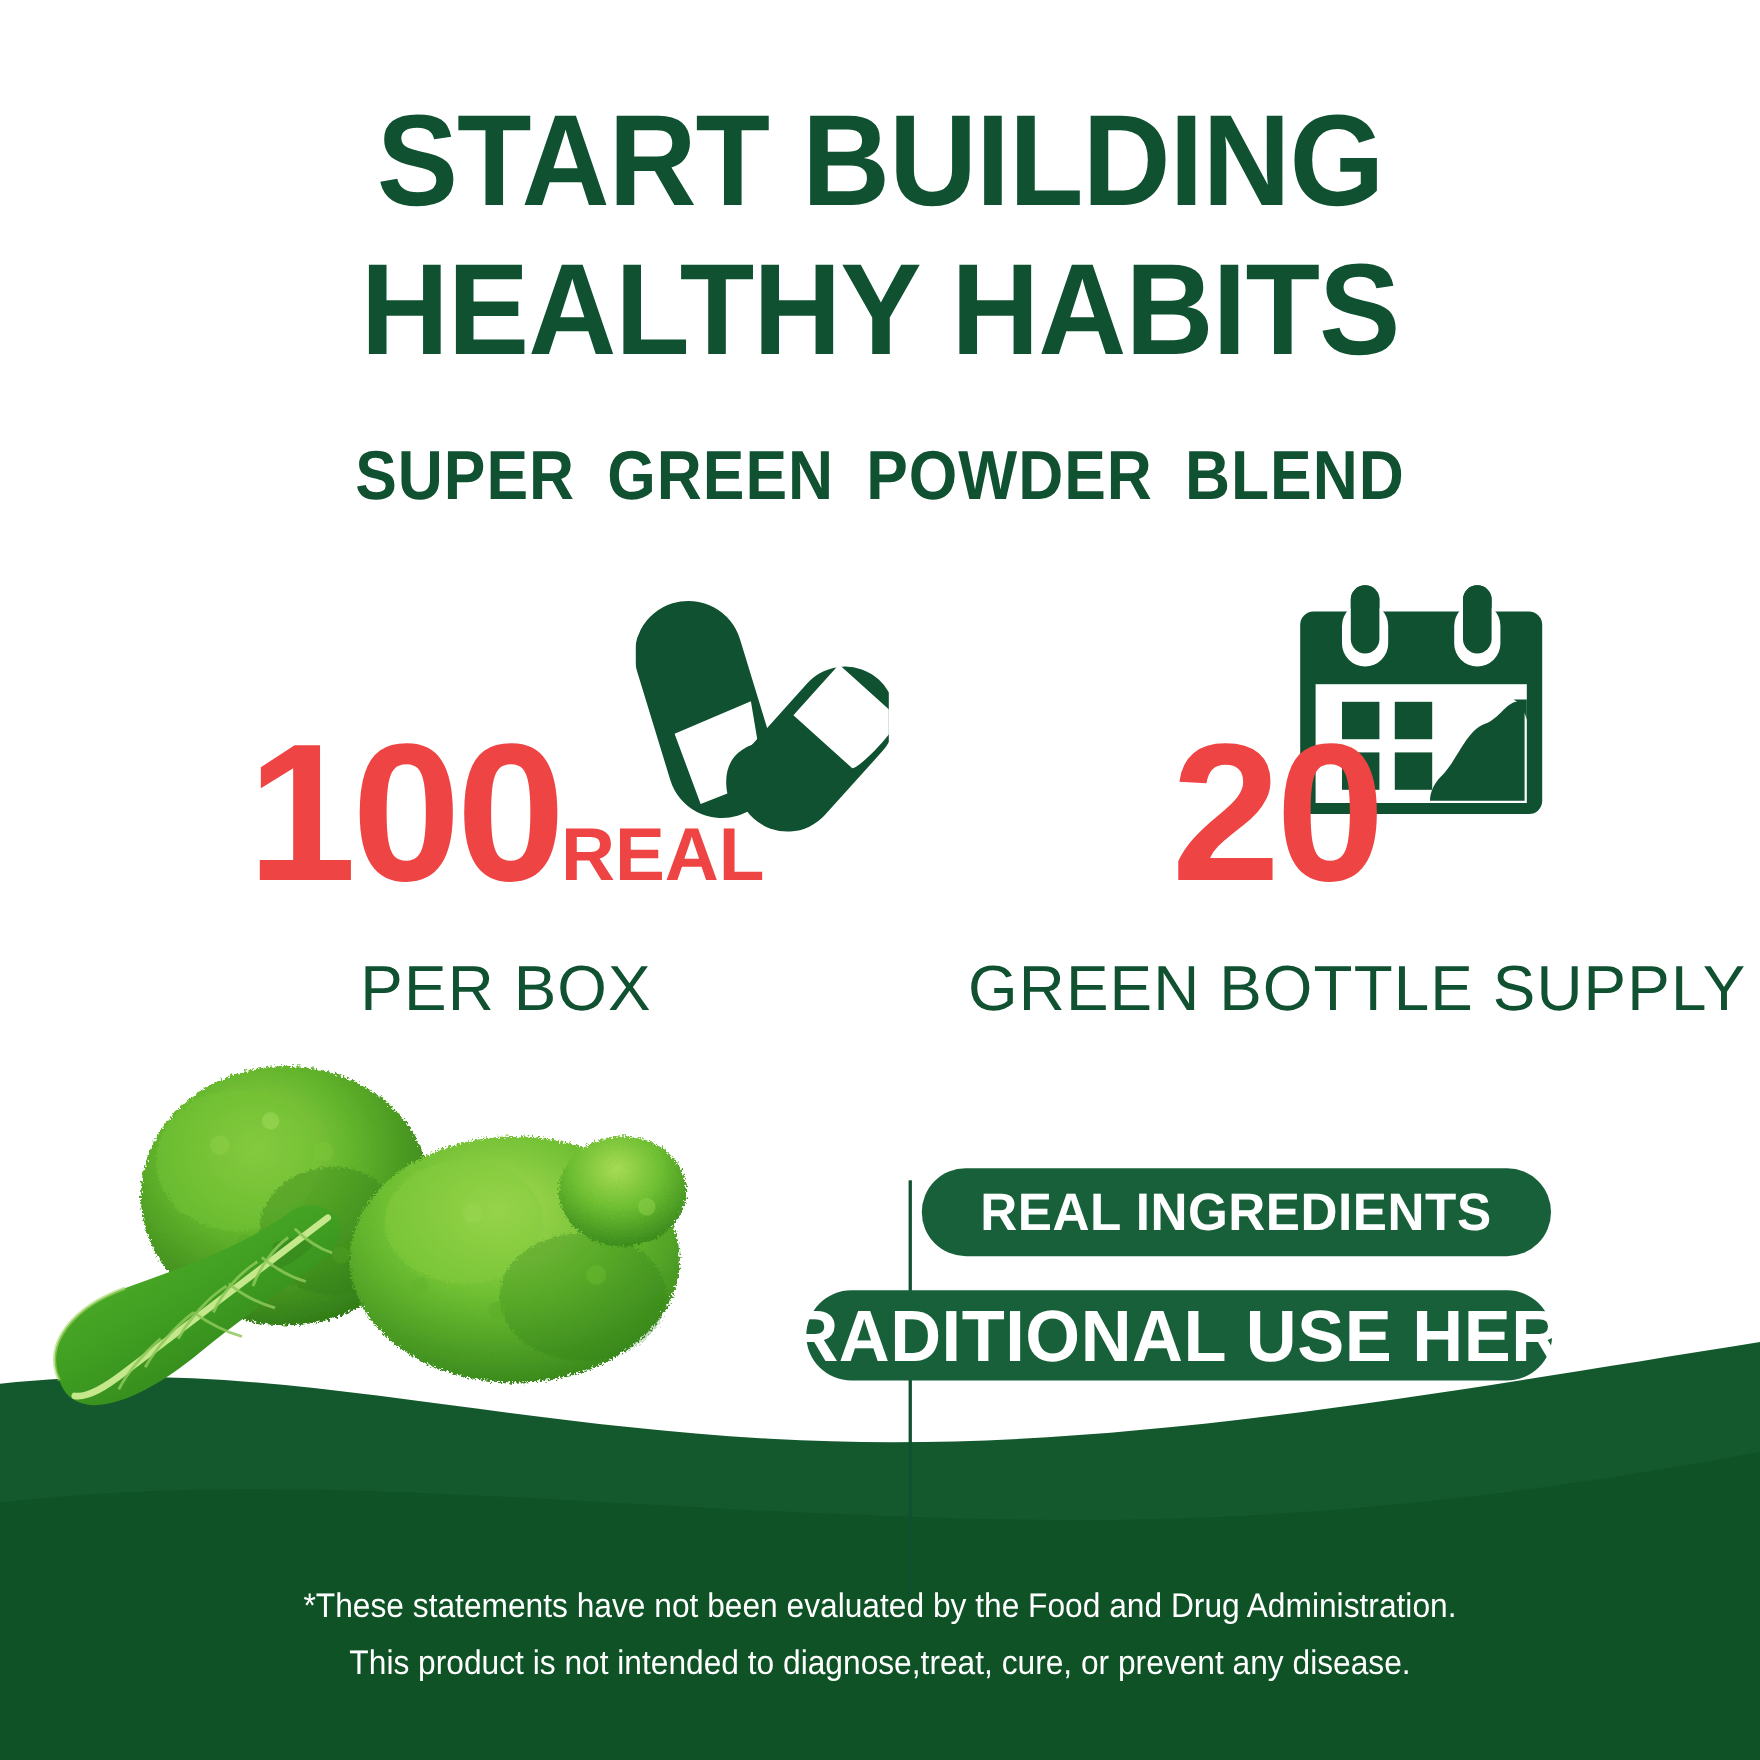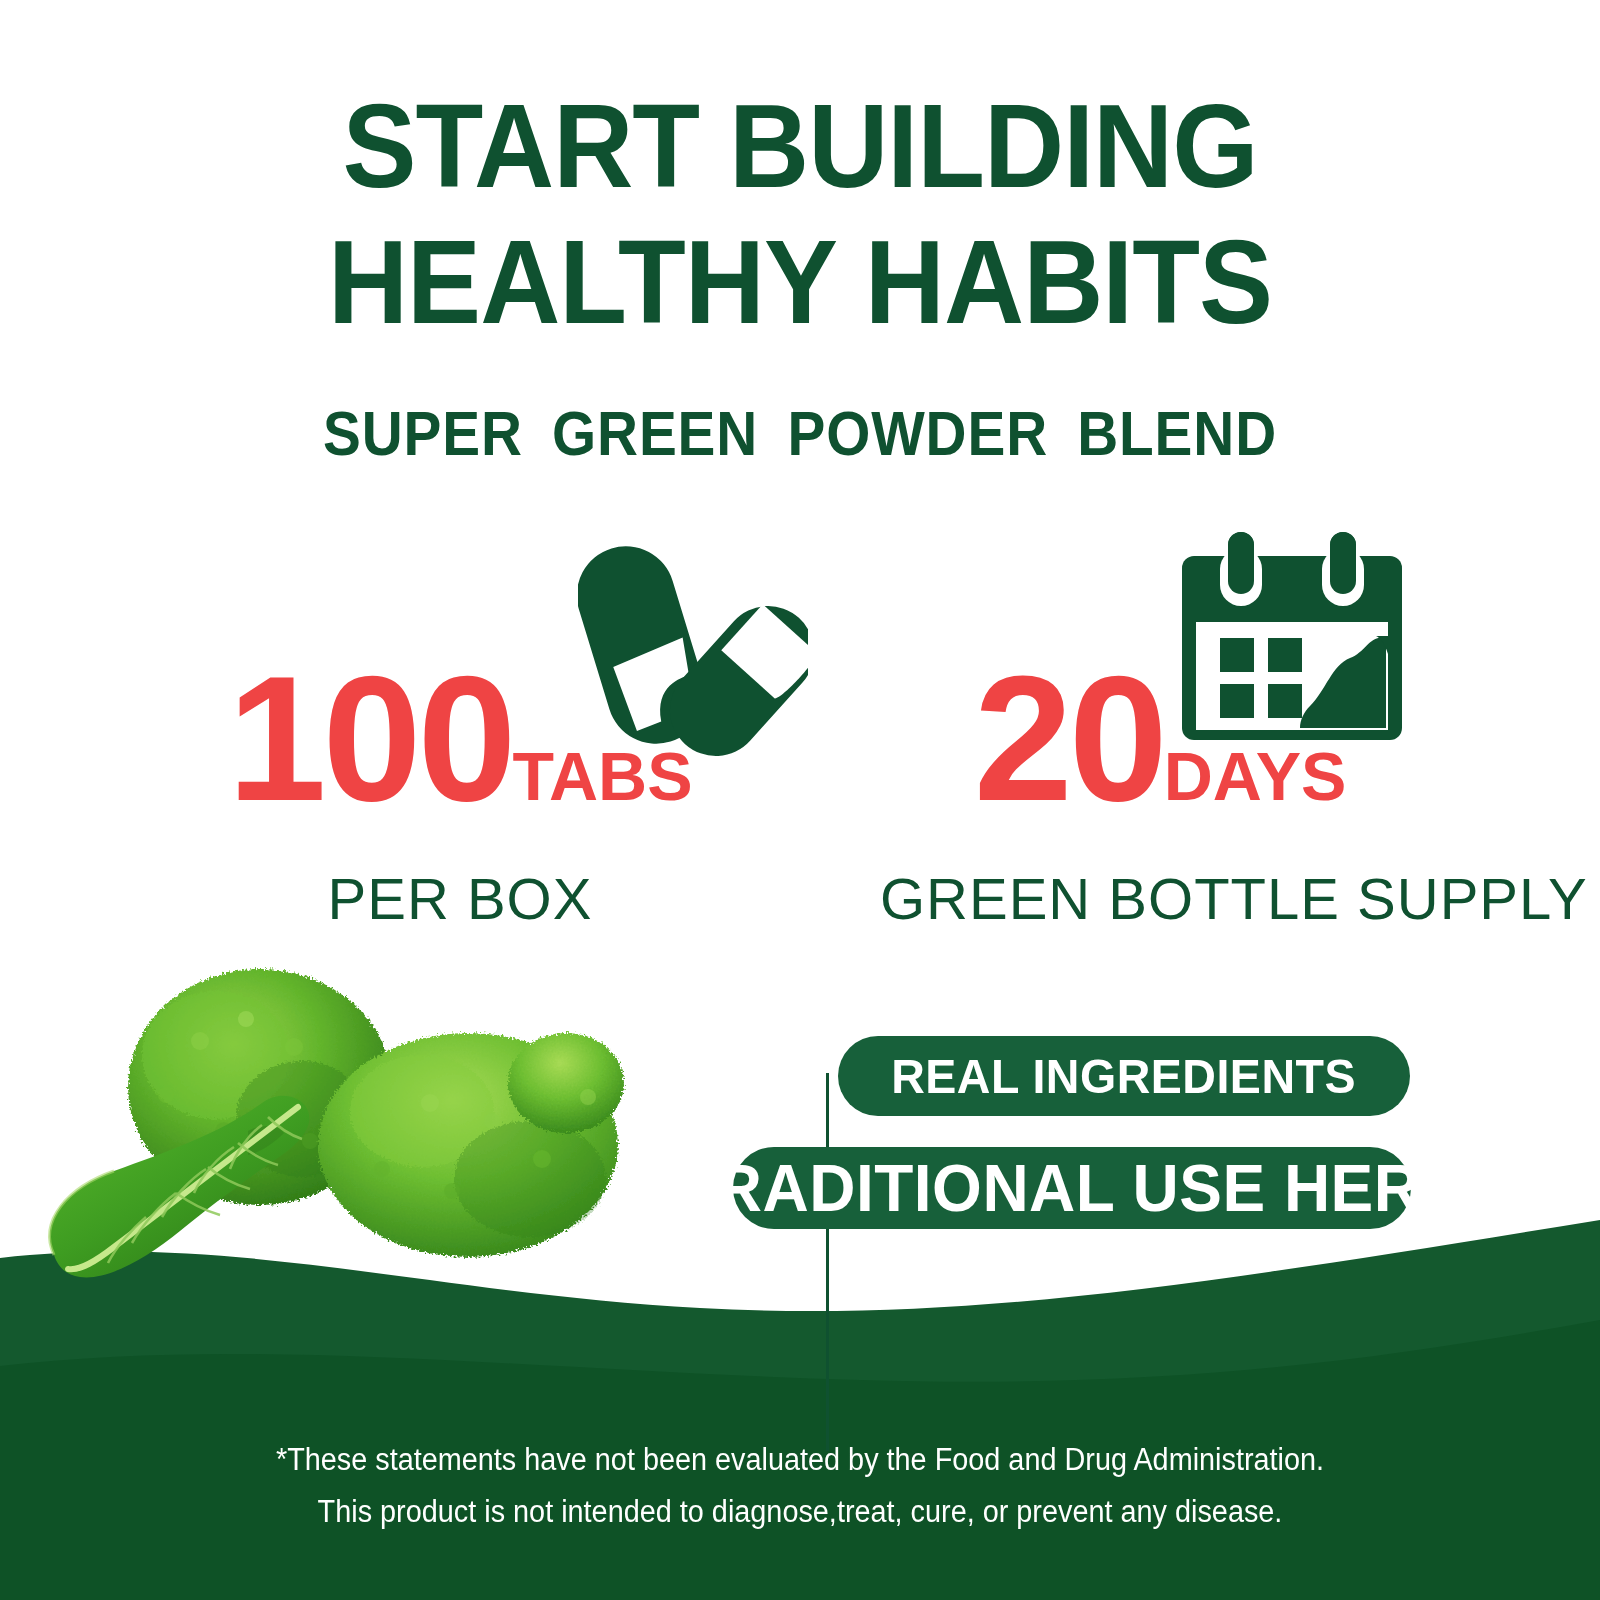--- a/index.html
+++ b/index.html
@@ -71,20 +71,21 @@
   .icon-cal   { left:300px; top:10px; width:225px; height:225px; }
 
   
   .badge {
     position:absolute;
     background:#17603A;
     border-radius:999px;
     display:flex; align-items:center; justify-content:center;
     color:#ffffff; font-weight:bold;
     white-space:nowrap;
+    margin-top:26px;
   }
   .badge-1 {
     left:838px; top:1036px; width:572px; height:80px;
     font-size:48px; letter-spacing:0.5px;
   }
   .badge-2 {
     left:733px; top:1147px; width:678px; height:82px;
     font-size:66px; letter-spacing:0.5px;
   }
   .badge span { transform:scaleX(0.97); display:inline-block; }
@@ -136,21 +137,21 @@
           <path d="M30,120 L105,112 L100,150 C 92,150 64,150 60,186 L34,188 Z" fill="#ffffff" transform="rotate(-17 63 107)"></path>
 
           <rect x="118" y="58" width="92" height="170" rx="46" ry="46" transform="rotate(42 164 143)"></rect>
 
           <path d="M128,72 L200,72 C 206,72 206,128 200,134 L128,134 Z" fill="#ffffff" transform="rotate(42 164 143)"></path>
         </g>
       </svg>
 
       <div class="stat-main">
         <span class="stat-num">100</span>
-        <span class="stat-unit">TABS</span>
+        <span class="stat-unit">REAL</span>
       </div>
       <div class="stat-sub">PER BOX</div>
     </div>
 
     <div class="stat stat-right">
 
       <svg class="stat-icon icon-cal" viewBox="0 0 225 225">
         <g fill="#0F5130">
 
           <rect x="48" y="2" width="26" height="62" rx="13"></rect>
@@ -172,21 +173,20 @@
           <rect x="88" y="154" width="34" height="34"></rect>
 
           <path d="M206,108 C 190,104 186,122 170,128 C 152,135 146,160 130,176
                    C 124,182 120,190 120,198 L206,198 Z"></path>
           <path d="M196,106 L208,106 L208,124 C 204,112 200,108 196,106 Z"></path>
         </g>
       </svg>
 
       <div class="stat-main">
         <span class="stat-num">20</span>
-        <span class="stat-unit">DAYS</span>
       </div>
       <div class="stat-sub">GREEN BOTTLE SUPPLY</div>
     </div>
   </div>
 
   <svg class="produce" viewBox="0 0 660 350">
     <defs>
       <radialGradient id="flA" cx="40%" cy="32%" r="72%">
         <stop offset="0%" stop-color="#9BD34A"></stop>
         <stop offset="45%" stop-color="#63B52C"></stop>

